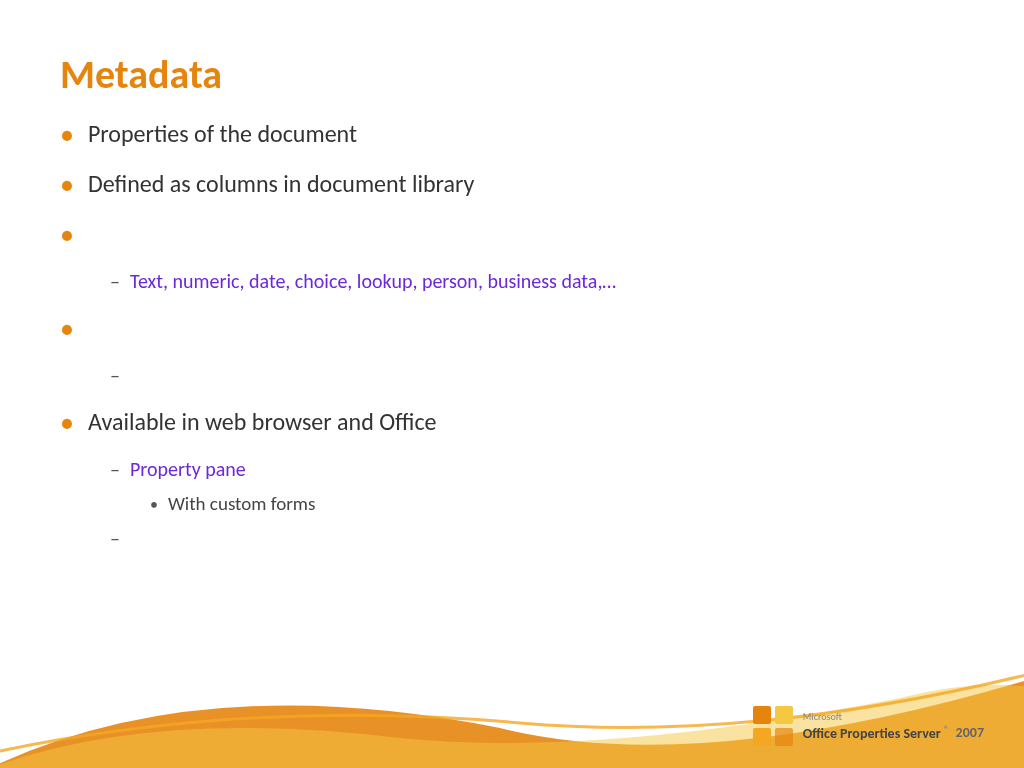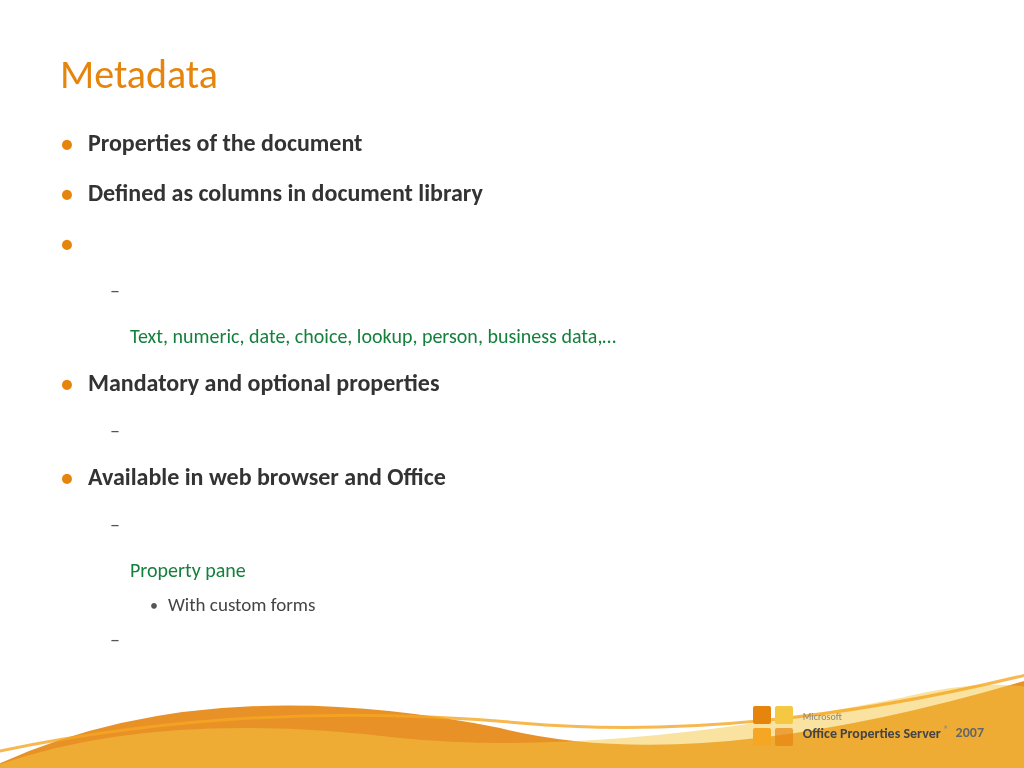--- a/index.html
+++ b/index.html
@@ -19,23 +19,23 @@
 
     .slide-container {
       width: 1024px;
       height: 768px;
       position: relative;
       padding: 50px 60px 120px 60px;
     }
 
     .title {
       font-size: 40px;
-      font-weight: normal;
+      font-weight: bold;
       color: #e6850e;
-      margin-bottom: 26px;
+      margin-bottom: 17px;
     }
 
     .content {
       font-size: 22px;
       color: #333333;
       line-height: 1.5;
     }
 
     .bullet-l1 {
       display: flex;
@@ -47,41 +47,40 @@
       color: #e6850e;
       font-size: 28px;
       margin-right: 14px;
       margin-top: -2px;
       flex-shrink: 0;
     }
 
     .bullet-l1 .text {
       font-size: 24px;
       color: #333333;
-      font-weight: 700;
+      font-weight: 400;
     }
 
     .bullet-l2 {
       display: flex;
       align-items: flex-start;
       margin-left: 50px;
       margin-bottom: 6px;
     }
 
     .bullet-l2 .dash {
       color: #555555;
       font-size: 20px;
       margin-right: 10px;
       flex-shrink: 0;
     }
 
     .bullet-l2 .text {
       font-size: 20px;
-      color: #15803d;
-      margin-top: 46px;
+      color: #6d28d9;
     }
 
     .bullet-l3 {
       display: flex;
       align-items: flex-start;
       margin-left: 90px;
       margin-bottom: 4px;
     }
 
     .bullet-l3 .dot {
@@ -174,21 +173,20 @@
 
     <div class="bullet-l2">
       <span class="dash">–</span>
       <span class="text">Text, numeric, date, choice, lookup, person, business data,…</span>
     </div>
 
     <div class="spacer"></div>
 
     <div class="bullet-l1">
       <span class="dot">•</span>
-      <span class="text">Mandatory and optional properties</span>
     </div>
 
     <div class="bullet-l2">
       <span class="dash">–</span>
     </div>
 
     <div class="spacer"></div>
 
     <div class="bullet-l1">
       <span class="dot">•</span>

